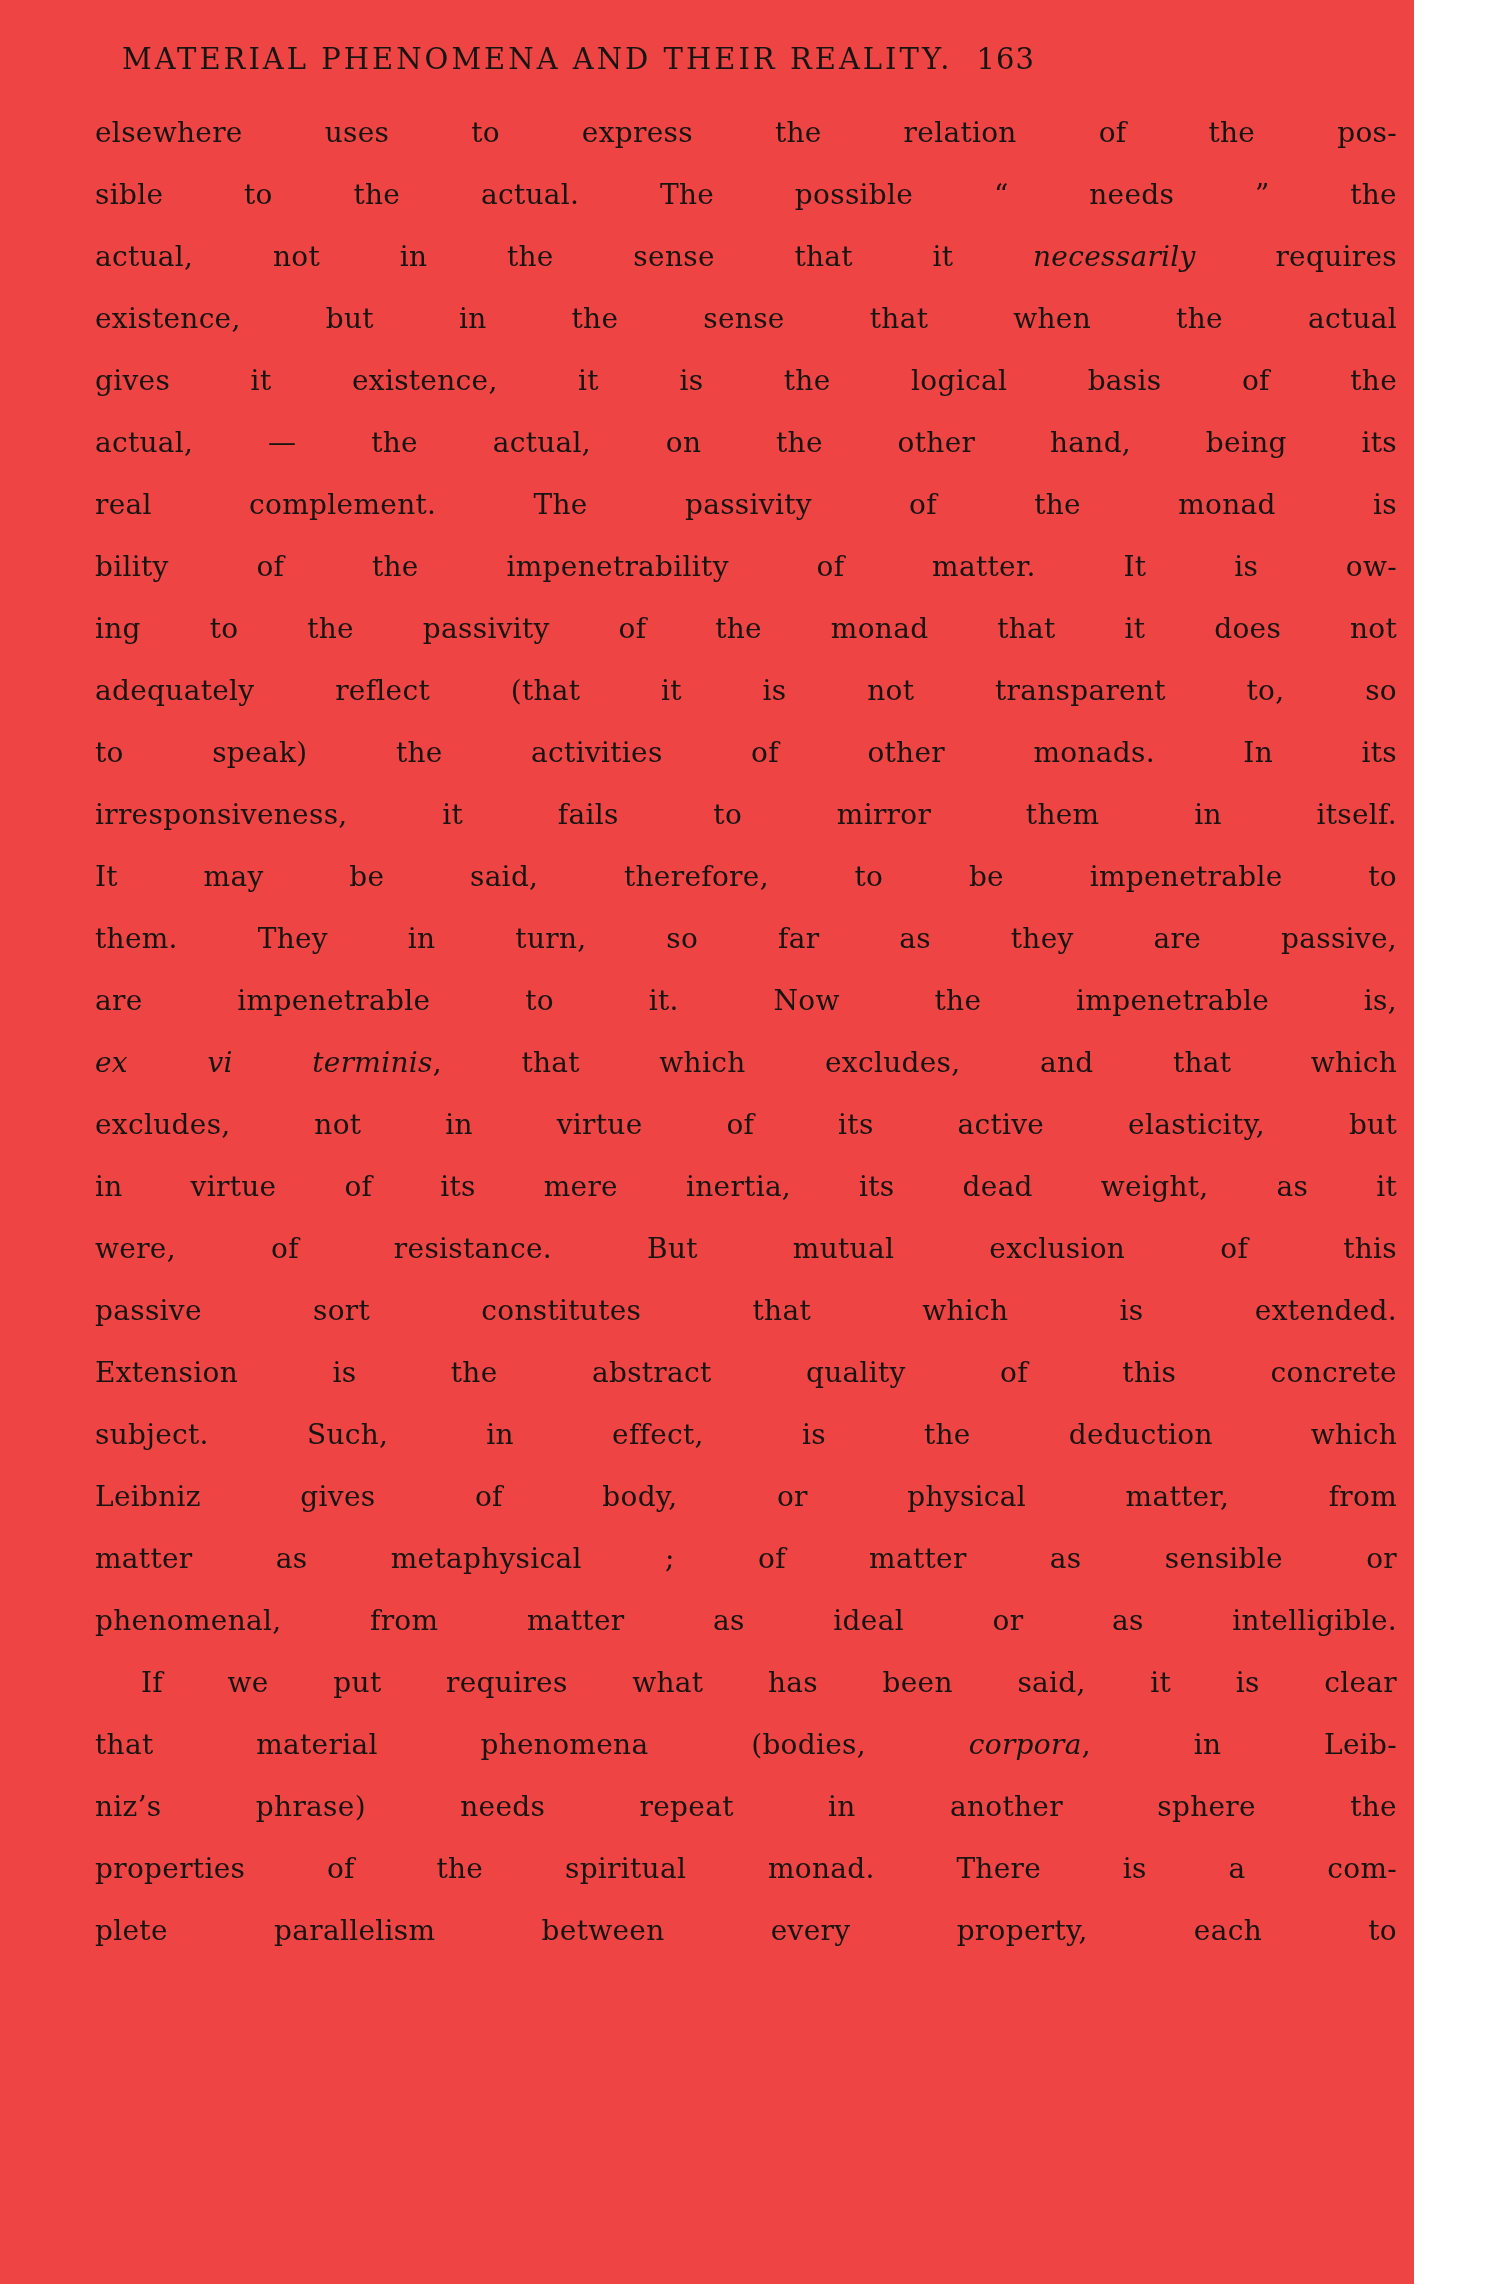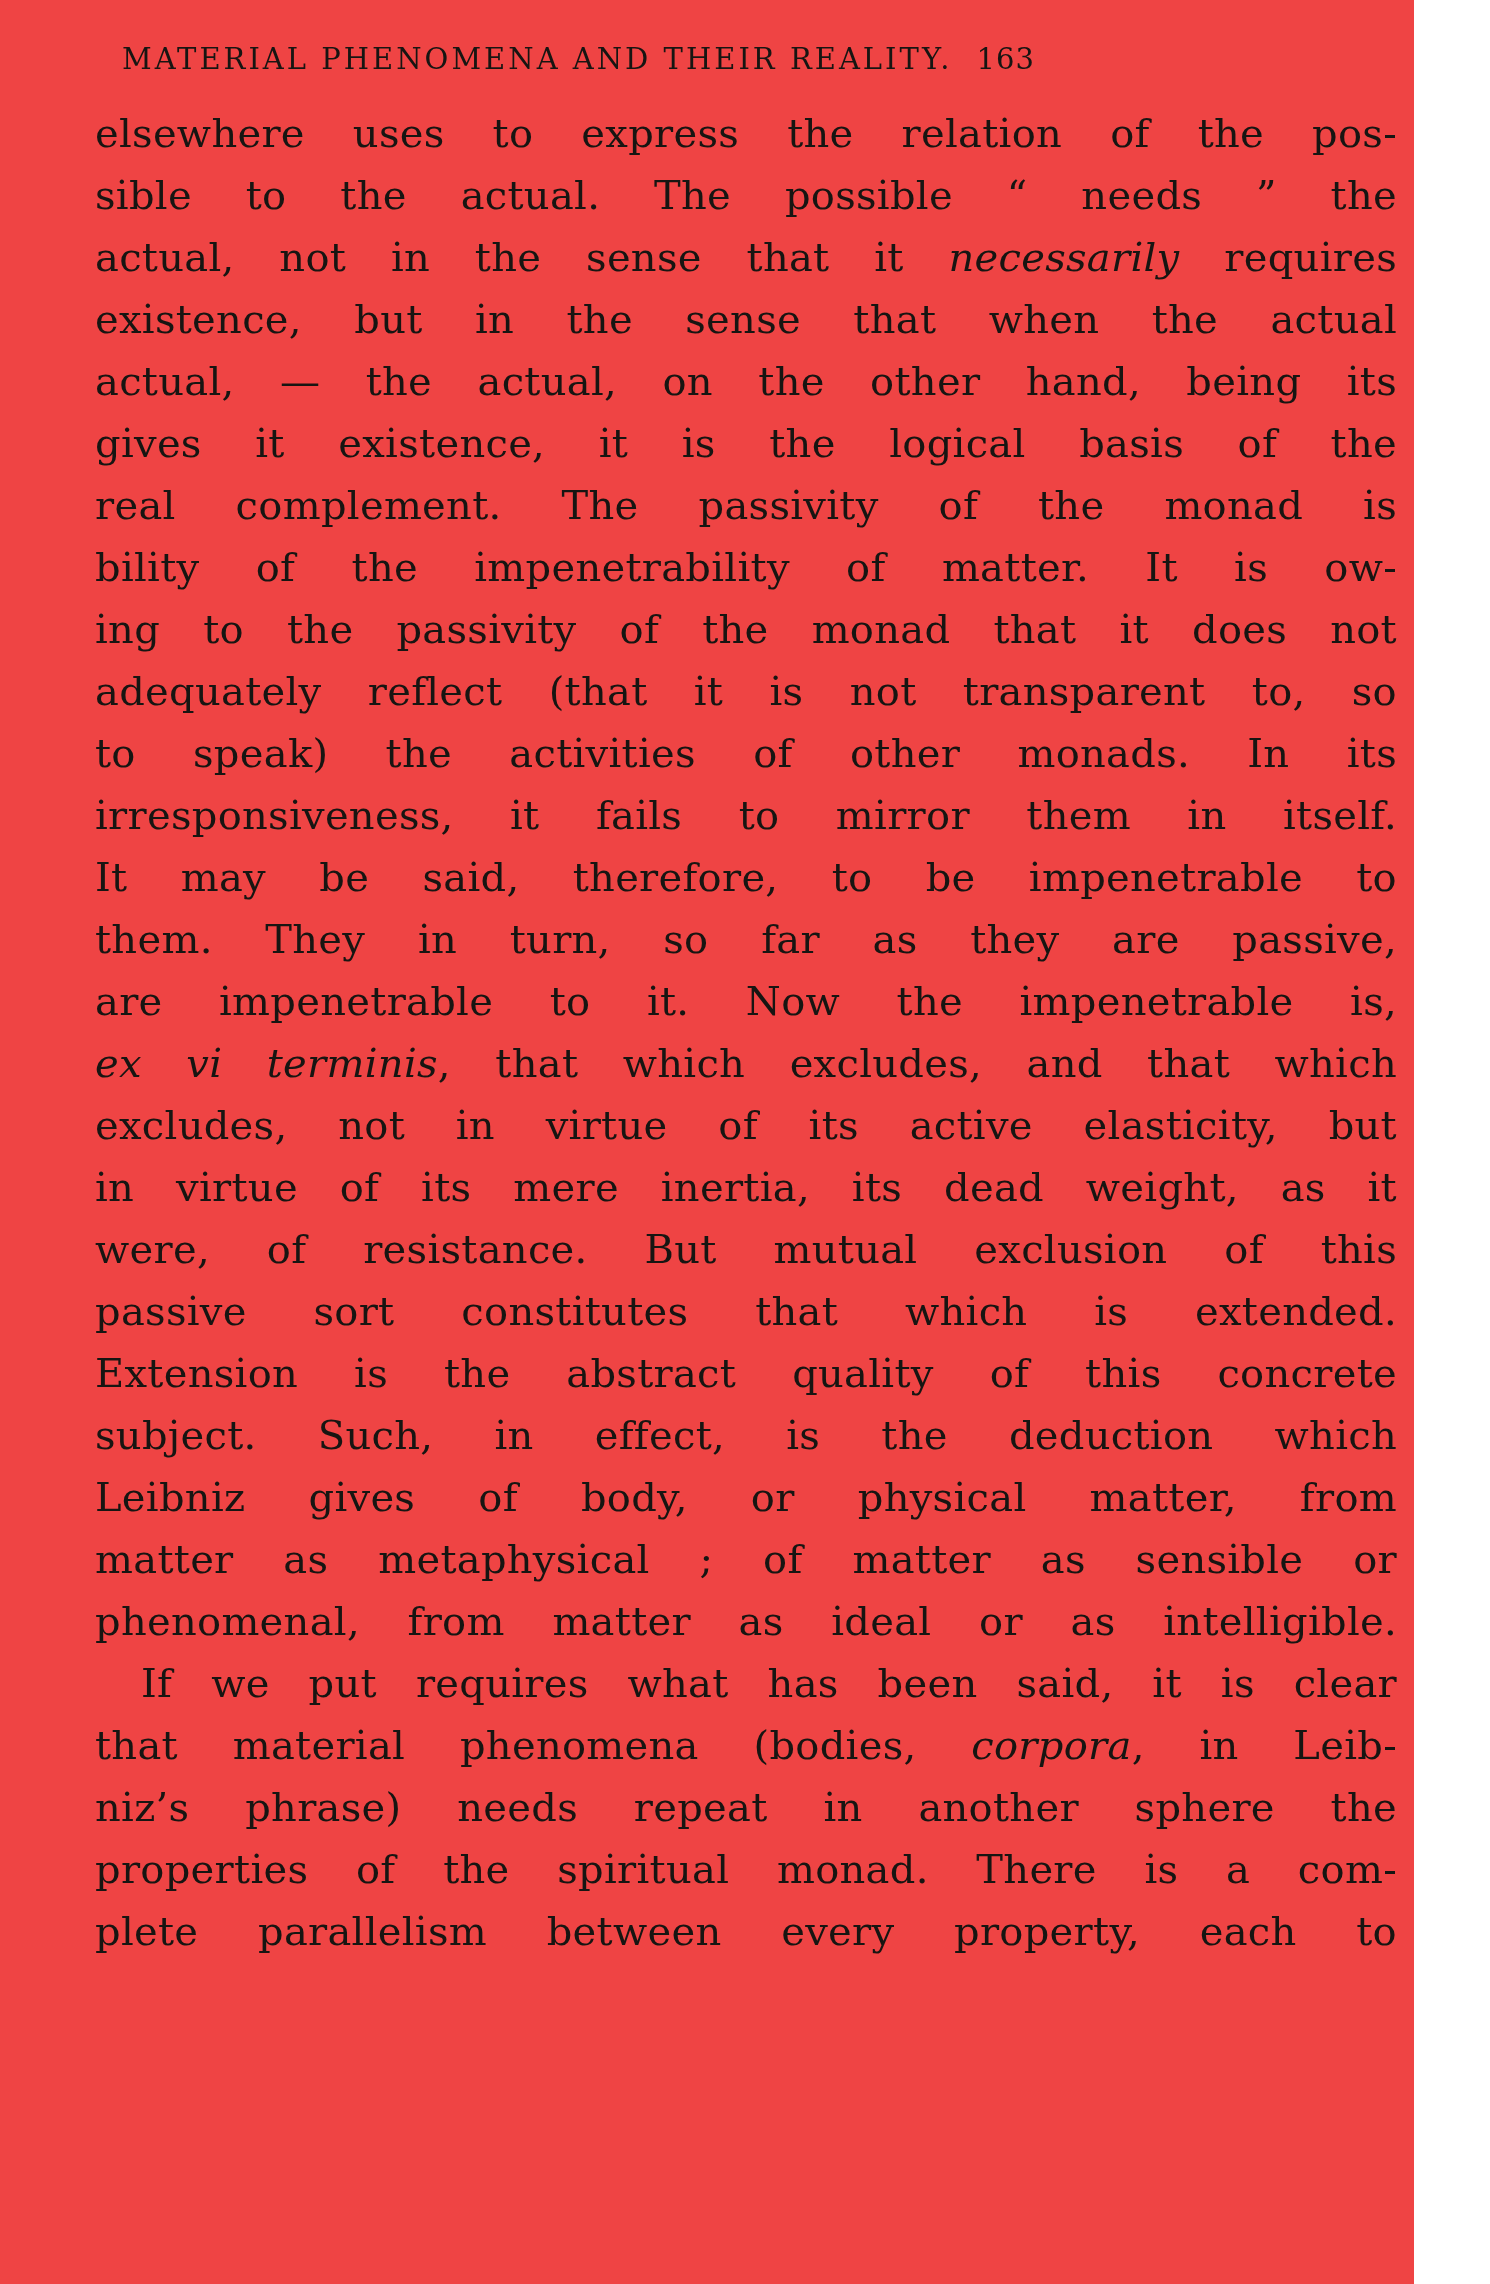--- a/index.html
+++ b/index.html
@@ -28,21 +28,21 @@
   }
   .folio {
     margin-left: 24px;
     letter-spacing: 1px;
   }
   .body-text {
     position: absolute;
     top: 102px;
     left: 95px;
     width: 1302px;
-    font-size: 40px;
+    font-size: 28px;
     line-height: 62px;
     letter-spacing: 0.3px;
   }
   .line {
     text-align: justify;
     text-align-last: justify;
     white-space: normal;
     height: 62px;
     overflow: visible;
   }
@@ -57,22 +57,22 @@
 <div class="page">
   <header class="running-head">
     <span class="head-title">MATERIAL PHENOMENA AND THEIR REALITY.</span>
     <span class="folio">163</span>
   </header>
   <main class="body-text">
       <div class="line"><span>elsewhere uses to express the relation of the pos-</span></div>
       <div class="line"><span>sible to the actual.  The possible “ needs ” the</span></div>
       <div class="line"><span>actual, not in the sense that it </span><em>necessarily</em><span> requires</span></div>
       <div class="line"><span>existence, but in the sense that when the actual</span></div>
+      <div class="line"><span>gives it existence, it is the logical basis of the</span></div>
       <div class="line"><span>actual, — the actual, on the other hand, being its</span></div>
-      <div class="line"><span>gives it existence, it is the logical basis of the</span></div>
       <div class="line"><span>real complement.  The passivity of the monad is</span></div>
       <div class="line"><span>bility of the impenetrability of matter.  It is ow-</span></div>
       <div class="line"><span>ing to the passivity of the monad that it does not</span></div>
       <div class="line"><span>adequately reflect (that it is not transparent to, so</span></div>
       <div class="line"><span>to speak) the activities of other monads.  In its</span></div>
       <div class="line"><span>irresponsiveness, it fails to mirror them in itself.</span></div>
       <div class="line"><span>It may be said, therefore, to be impenetrable to</span></div>
       <div class="line"><span>them.  They in turn, so far as they are passive,</span></div>
       <div class="line"><span>are impenetrable to it.  Now the impenetrable is,</span></div>
       <div class="line"><em>ex vi terminis</em><span>, that which excludes, and that which</span></div>

